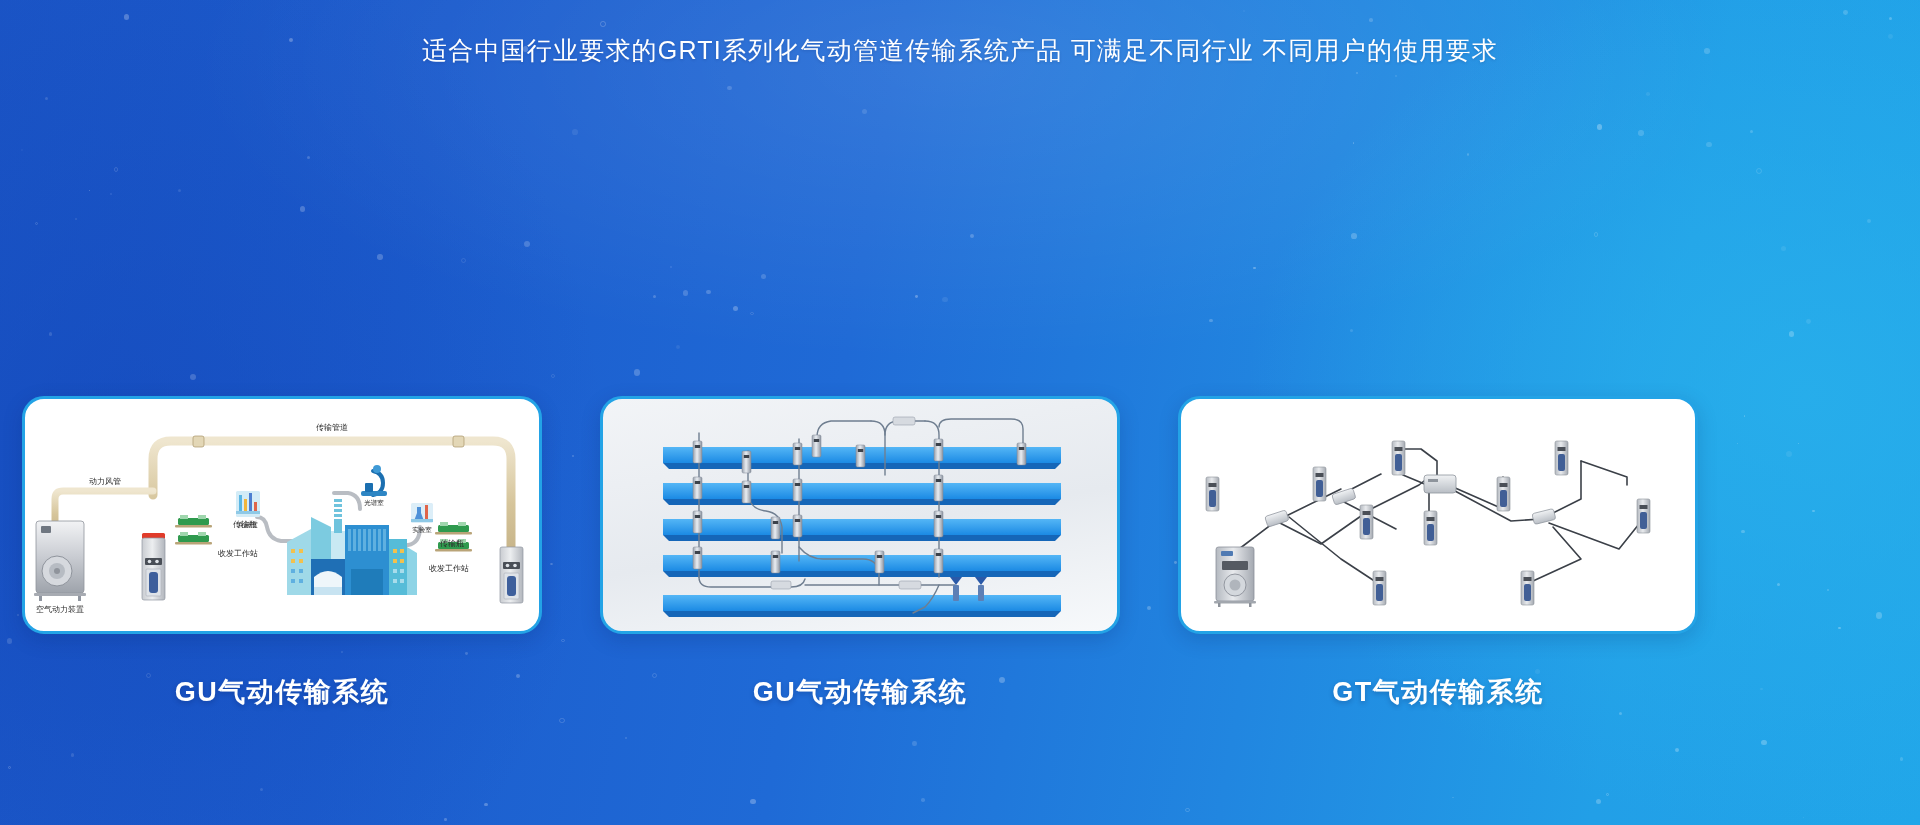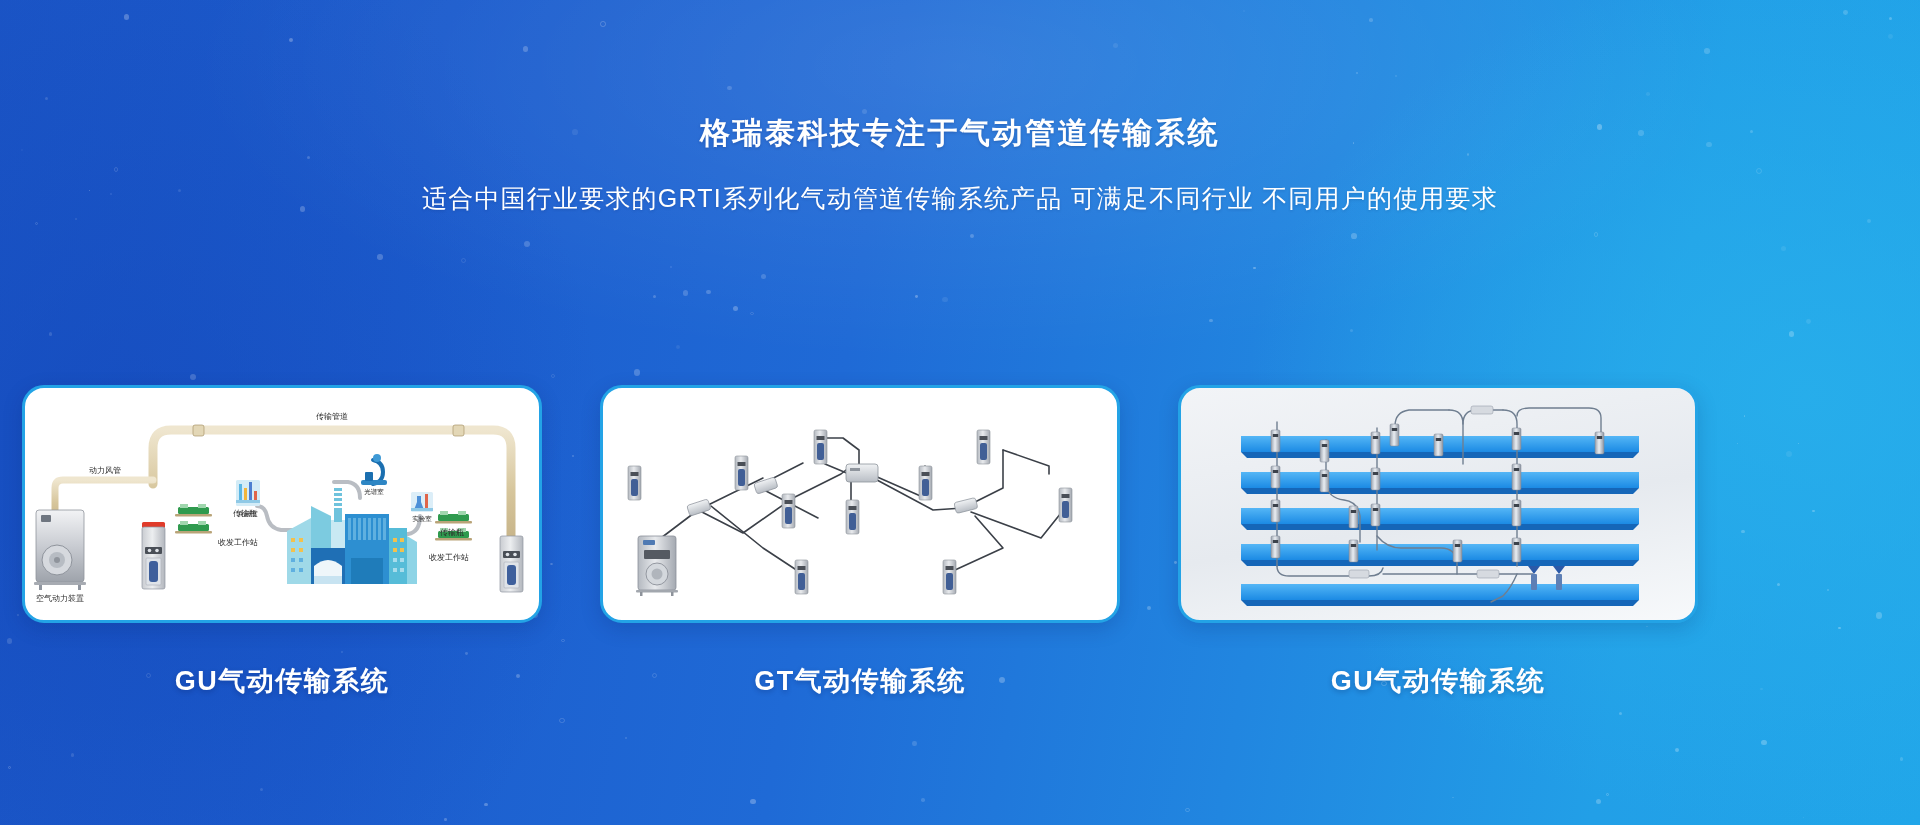--- a/index.html
+++ b/index.html
@@ -42,21 +42,21 @@
   }
   .subtitle {
     margin-top:38px;
     font-size:25px; color:#ffffff; font-weight:400;
     letter-spacing:1.2px; line-height:1;
     text-shadow:0 1px 3px rgba(0,20,70,0.18);
   }
 
   
   .cards {
-    position:absolute; top:385px; left:0; width:1720px;
+    position:absolute; top:396px; left:0; width:1720px;
     display:flex; justify-content:center; gap:58px;
   }
   .card-wrap { width:520px; }
   .card {
     width:520px; height:238px;
     background:#ffffff;
     border-radius:22px;
     border:3px solid #23a3e6;
     overflow:hidden;
     position:relative;
@@ -211,21 +211,20 @@
     <div class="dot ring" style="left: 750.4px; top: 311.5px; width: 3.6px; height: 3.6px; opacity: 0.37;"></div>
     <div class="dot" style="left: 1445.9px; top: 539px; width: 1.8px; height: 1.8px; opacity: 0.72;"></div>
     <div class="dot" style="left: 1749.8px; top: 129.6px; width: 3.1px; height: 3.1px; opacity: 0.46;"></div>
     <div class="dot" style="left: 650.1px; top: 425.2px; width: 3.5px; height: 3.5px; opacity: 0.28;"></div>
     <div class="dot ring" style="left: 551.3px; top: 374.1px; width: 3.8px; height: 3.8px; opacity: 0.35;"></div>
     <div class="dot" style="left: 732.8px; top: 305.9px; width: 5.6px; height: 5.6px; opacity: 0.64;"></div>
     <div class="dot" style="left: 1452.2px; top: 796.6px; width: 1.7px; height: 1.7px; opacity: 0.35;"></div>
   </div>
 
 <div class="head">
-  <div class="eyebrow">格瑞泰科技专注于气动管道传输系统</div>
   <div class="subtitle">适合中国行业要求的GRTI系列化气动管道传输系统产品 可满足不同行业 不同用户的使用要求</div>
 </div>
 
 <div class="cards">
 
   <div class="card-wrap">
     <div class="card">
       <div class="card-inner">
         <svg width="514" height="232" viewBox="0 0 514 232">
           <defs>
@@ -395,20 +394,183 @@
             <rect x="479" y="174" width="15" height="26" rx="1" fill="#dfe3e8" stroke="#a7adb5" stroke-width="0.6"></rect>
             <rect x="482" y="177" width="9" height="20" rx="3" fill="#3e5f9c"></rect>
           </g>
         </svg>
       </div>
     </div>
     <div class="caption">GU气动传输系统</div>
   </div>
 
   <div class="card-wrap">
+    <div class="card gu">
+      <div class="card-inner">
+        <svg width="514" height="232" viewBox="0 0 514 232">
+          <defs>
+            <linearGradient id="floor" x1="0" y1="0" x2="1" y2="0">
+              <stop offset="0%" stop-color="#1b8ae4"></stop>
+                <stop offset="35%" stop-color="#1f9bf0"></stop>
+              <stop offset="100%" stop-color="#1878cf"></stop>
+            </linearGradient>
+            <linearGradient id="floorTop" x1="0" y1="0" x2="0" y2="1">
+              <stop offset="0%" stop-color="#54b6f6"></stop>
+                <stop offset="100%" stop-color="#1b8ae4"></stop>
+            </linearGradient>
+            <linearGradient id="stn3" x1="0" y1="0" x2="1" y2="0">
+              <stop offset="0%" stop-color="#9aa2ad"></stop>
+                <stop offset="45%" stop-color="#e9edf2"></stop>
+              <stop offset="100%" stop-color="#8d95a1"></stop>
+            </linearGradient>
+          </defs>
+
+          <g>
+            <g>
+                <rect x="60" y="48" width="398" height="16" fill="url(#floorTop)"></rect>
+                <polygon points="60,64 458,64 452,70 66,70" fill="#1566b8"></polygon>
+              </g>
+            <g>
+                <rect x="60" y="84" width="398" height="16" fill="url(#floorTop)"></rect>
+                <polygon points="60,100 458,100 452,106 66,106" fill="#1566b8"></polygon>
+              </g>
+            <g>
+                <rect x="60" y="120" width="398" height="16" fill="url(#floorTop)"></rect>
+                <polygon points="60,136 458,136 452,142 66,142" fill="#1566b8"></polygon>
+              </g>
+            <g>
+                <rect x="60" y="156" width="398" height="16" fill="url(#floorTop)"></rect>
+                <polygon points="60,172 458,172 452,178 66,178" fill="#1566b8"></polygon>
+              </g>
+            <g>
+                <rect x="60" y="196" width="398" height="16" fill="url(#floorTop)"></rect>
+                <polygon points="60,212 458,212 452,218 66,218" fill="#1566b8"></polygon>
+              </g>
+          </g>
+
+          <g fill="none" stroke="#6f7e90" stroke-width="1.4" stroke-linecap="round" stroke-linejoin="round">
+            <path d="M96 34 L96 178"></path>
+            <path d="M145 52 L145 96"></path>
+            <path d="M145 96 q2 14 18 16 q14 2 16 16 L179 154"></path>
+            <path d="M196 40 L196 162"></path>
+            <path d="M214 38 q0 -14 14 -16 h40"></path>
+            <path d="M268 22 q14 0 14 14 L282 76"></path>
+            <path d="M282 36 q0 -14 14 -14 h26"></path>
+            <path d="M322 22 q14 0 14 14 L336 178"></path>
+            <path d="M336 28 q0 -8 12 -8 h60 q12 0 12 10 L420 62"></path>
+            <path d="M196 148 q10 12 24 12 h40 q14 0 16 14 L276 186"></path>
+            <path d="M96 178 q0 10 12 10 h80 q12 0 14 -8"></path>
+            <path d="M202 186 h106"></path>
+            <path d="M308 186 h44"></path>
+            <path d="M336 186 q-6 14 -14 22 L310 214"></path>
+          </g>
+
+          <g>
+            <rect x="290" y="18" width="22" height="8" rx="2" fill="#d6dae0" stroke="#98a0ab" stroke-width="0.6"></rect>
+            <rect x="296" y="182" width="22" height="8" rx="2" fill="#d6dae0" stroke="#98a0ab" stroke-width="0.6"></rect>
+            <rect x="168" y="182" width="20" height="8" rx="2" fill="#d6dae0" stroke="#98a0ab" stroke-width="0.6"></rect>
+          </g>
+
+          <g>
+            <g transform="translate(90,42)">
+                <rect x="0" y="0" width="9" height="22" rx="1.4" fill="url(#stn3)" stroke="#7e8794" stroke-width="0.5"></rect>
+                <rect x="1.8" y="4" width="5.4" height="3" fill="#3c424b"></rect>
+              </g>
+            <g transform="translate(139,52)">
+                <rect x="0" y="0" width="9" height="22" rx="1.4" fill="url(#stn3)" stroke="#7e8794" stroke-width="0.5"></rect>
+                <rect x="1.8" y="4" width="5.4" height="3" fill="#3c424b"></rect>
+              </g>
+            <g transform="translate(190,44)">
+                <rect x="0" y="0" width="9" height="22" rx="1.4" fill="url(#stn3)" stroke="#7e8794" stroke-width="0.5"></rect>
+                <rect x="1.8" y="4" width="5.4" height="3" fill="#3c424b"></rect>
+              </g>
+            <g transform="translate(209,36)">
+                <rect x="0" y="0" width="9" height="22" rx="1.4" fill="url(#stn3)" stroke="#7e8794" stroke-width="0.5"></rect>
+                <rect x="1.8" y="4" width="5.4" height="3" fill="#3c424b"></rect>
+              </g>
+            <g transform="translate(253,46)">
+                <rect x="0" y="0" width="9" height="22" rx="1.4" fill="url(#stn3)" stroke="#7e8794" stroke-width="0.5"></rect>
+                <rect x="1.8" y="4" width="5.4" height="3" fill="#3c424b"></rect>
+              </g>
+            <g transform="translate(331,40)">
+                <rect x="0" y="0" width="9" height="22" rx="1.4" fill="url(#stn3)" stroke="#7e8794" stroke-width="0.5"></rect>
+                <rect x="1.8" y="4" width="5.4" height="3" fill="#3c424b"></rect>
+              </g>
+            <g transform="translate(414,44)">
+                <rect x="0" y="0" width="9" height="22" rx="1.4" fill="url(#stn3)" stroke="#7e8794" stroke-width="0.5"></rect>
+                <rect x="1.8" y="4" width="5.4" height="3" fill="#3c424b"></rect>
+              </g>
+
+            <g transform="translate(90,78)">
+                <rect x="0" y="0" width="9" height="22" rx="1.4" fill="url(#stn3)" stroke="#7e8794" stroke-width="0.5"></rect>
+                <rect x="1.8" y="4" width="5.4" height="3" fill="#3c424b"></rect>
+              </g>
+            <g transform="translate(139,82)">
+                <rect x="0" y="0" width="9" height="22" rx="1.4" fill="url(#stn3)" stroke="#7e8794" stroke-width="0.5"></rect>
+                <rect x="1.8" y="4" width="5.4" height="3" fill="#3c424b"></rect>
+              </g>
+            <g transform="translate(190,80)">
+                <rect x="0" y="0" width="9" height="22" rx="1.4" fill="url(#stn3)" stroke="#7e8794" stroke-width="0.5"></rect>
+                <rect x="1.8" y="4" width="5.4" height="3" fill="#3c424b"></rect>
+              </g>
+            <g transform="translate(331,76)">
+                <rect x="0" y="0" width="9" height="26" rx="1.4" fill="url(#stn3)" stroke="#7e8794" stroke-width="0.5"></rect>
+                <rect x="1.8" y="4" width="5.4" height="3" fill="#3c424b"></rect>
+              </g>
+
+            <g transform="translate(90,112)">
+                <rect x="0" y="0" width="9" height="22" rx="1.4" fill="url(#stn3)" stroke="#7e8794" stroke-width="0.5"></rect>
+                <rect x="1.8" y="4" width="5.4" height="3" fill="#3c424b"></rect>
+              </g>
+            <g transform="translate(168,118)">
+                <rect x="0" y="0" width="9" height="22" rx="1.4" fill="url(#stn3)" stroke="#7e8794" stroke-width="0.5"></rect>
+                <rect x="1.8" y="4" width="5.4" height="3" fill="#3c424b"></rect>
+              </g>
+            <g transform="translate(190,116)">
+                <rect x="0" y="0" width="9" height="22" rx="1.4" fill="url(#stn3)" stroke="#7e8794" stroke-width="0.5"></rect>
+                <rect x="1.8" y="4" width="5.4" height="3" fill="#3c424b"></rect>
+              </g>
+            <g transform="translate(331,112)">
+                <rect x="0" y="0" width="9" height="26" rx="1.4" fill="url(#stn3)" stroke="#7e8794" stroke-width="0.5"></rect>
+                <rect x="1.8" y="4" width="5.4" height="3" fill="#3c424b"></rect>
+              </g>
+
+            <g transform="translate(90,148)">
+                <rect x="0" y="0" width="9" height="22" rx="1.4" fill="url(#stn3)" stroke="#7e8794" stroke-width="0.5"></rect>
+                <rect x="1.8" y="4" width="5.4" height="3" fill="#3c424b"></rect>
+              </g>
+            <g transform="translate(168,152)">
+                <rect x="0" y="0" width="9" height="22" rx="1.4" fill="url(#stn3)" stroke="#7e8794" stroke-width="0.5"></rect>
+                <rect x="1.8" y="4" width="5.4" height="3" fill="#3c424b"></rect>
+              </g>
+            <g transform="translate(272,152)">
+                <rect x="0" y="0" width="9" height="22" rx="1.4" fill="url(#stn3)" stroke="#7e8794" stroke-width="0.5"></rect>
+                <rect x="1.8" y="4" width="5.4" height="3" fill="#3c424b"></rect>
+              </g>
+            <g transform="translate(331,150)">
+                <rect x="0" y="0" width="9" height="24" rx="1.4" fill="url(#stn3)" stroke="#7e8794" stroke-width="0.5"></rect>
+                <rect x="1.8" y="4" width="5.4" height="3" fill="#3c424b"></rect>
+              </g>
+
+            <g transform="translate(347,178)">
+                <polygon points="0,0 12,0 6,8" fill="#2a59a8"></polygon>
+                <rect x="3" y="8" width="6" height="16" rx="1" fill="#5d7fb5"></rect>
+              </g>
+            <g transform="translate(372,178)">
+                <polygon points="0,0 12,0 6,8" fill="#2a59a8"></polygon>
+                <rect x="3" y="8" width="6" height="16" rx="1" fill="#5d7fb5"></rect>
+              </g>
+          </g>
+        </svg>
+      </div>
+    </div>
+    <div class="caption">GU气动传输系统</div>
+  </div>
+
+  <div class="card-wrap">
     <div class="card">
       <div class="card-inner">
         <svg width="514" height="232" viewBox="0 0 514 232">
           <defs>
             <linearGradient id="stn2" x1="0" y1="0" x2="1" y2="0">
               <stop offset="0%" stop-color="#b4b9c0"></stop>
                 <stop offset="45%" stop-color="#e8eaed"></stop>
               <stop offset="100%" stop-color="#a4a9b1"></stop>
             </linearGradient>
             <linearGradient id="hub" x1="0" y1="0" x2="0" y2="1">
@@ -509,176 +671,13 @@
                 <rect x="2.5" y="6" width="8" height="4" fill="#4a4f57"></rect>
                 <rect x="3" y="13" width="7" height="17" rx="2" fill="#415f96"></rect>
               </g>
           </g>
         </svg>
       </div>
     </div>
     <div class="caption">GT气动传输系统</div>
   </div>
 
-  <div class="card-wrap">
-    <div class="card gu">
-      <div class="card-inner">
-        <svg width="514" height="232" viewBox="0 0 514 232">
-          <defs>
-            <linearGradient id="floor" x1="0" y1="0" x2="1" y2="0">
-              <stop offset="0%" stop-color="#1b8ae4"></stop>
-                <stop offset="35%" stop-color="#1f9bf0"></stop>
-              <stop offset="100%" stop-color="#1878cf"></stop>
-            </linearGradient>
-            <linearGradient id="floorTop" x1="0" y1="0" x2="0" y2="1">
-              <stop offset="0%" stop-color="#54b6f6"></stop>
-                <stop offset="100%" stop-color="#1b8ae4"></stop>
-            </linearGradient>
-            <linearGradient id="stn3" x1="0" y1="0" x2="1" y2="0">
-              <stop offset="0%" stop-color="#9aa2ad"></stop>
-                <stop offset="45%" stop-color="#e9edf2"></stop>
-              <stop offset="100%" stop-color="#8d95a1"></stop>
-            </linearGradient>
-          </defs>
-
-          <g>
-            <g>
-                <rect x="60" y="48" width="398" height="16" fill="url(#floorTop)"></rect>
-                <polygon points="60,64 458,64 452,70 66,70" fill="#1566b8"></polygon>
-              </g>
-            <g>
-                <rect x="60" y="84" width="398" height="16" fill="url(#floorTop)"></rect>
-                <polygon points="60,100 458,100 452,106 66,106" fill="#1566b8"></polygon>
-              </g>
-            <g>
-                <rect x="60" y="120" width="398" height="16" fill="url(#floorTop)"></rect>
-                <polygon points="60,136 458,136 452,142 66,142" fill="#1566b8"></polygon>
-              </g>
-            <g>
-                <rect x="60" y="156" width="398" height="16" fill="url(#floorTop)"></rect>
-                <polygon points="60,172 458,172 452,178 66,178" fill="#1566b8"></polygon>
-              </g>
-            <g>
-                <rect x="60" y="196" width="398" height="16" fill="url(#floorTop)"></rect>
-                <polygon points="60,212 458,212 452,218 66,218" fill="#1566b8"></polygon>
-              </g>
-          </g>
-
-          <g fill="none" stroke="#6f7e90" stroke-width="1.4" stroke-linecap="round" stroke-linejoin="round">
-            <path d="M96 34 L96 178"></path>
-            <path d="M145 52 L145 96"></path>
-            <path d="M145 96 q2 14 18 16 q14 2 16 16 L179 154"></path>
-            <path d="M196 40 L196 162"></path>
-            <path d="M214 38 q0 -14 14 -16 h40"></path>
-            <path d="M268 22 q14 0 14 14 L282 76"></path>
-            <path d="M282 36 q0 -14 14 -14 h26"></path>
-            <path d="M322 22 q14 0 14 14 L336 178"></path>
-            <path d="M336 28 q0 -8 12 -8 h60 q12 0 12 10 L420 62"></path>
-            <path d="M196 148 q10 12 24 12 h40 q14 0 16 14 L276 186"></path>
-            <path d="M96 178 q0 10 12 10 h80 q12 0 14 -8"></path>
-            <path d="M202 186 h106"></path>
-            <path d="M308 186 h44"></path>
-            <path d="M336 186 q-6 14 -14 22 L310 214"></path>
-          </g>
-
-          <g>
-            <rect x="290" y="18" width="22" height="8" rx="2" fill="#d6dae0" stroke="#98a0ab" stroke-width="0.6"></rect>
-            <rect x="296" y="182" width="22" height="8" rx="2" fill="#d6dae0" stroke="#98a0ab" stroke-width="0.6"></rect>
-            <rect x="168" y="182" width="20" height="8" rx="2" fill="#d6dae0" stroke="#98a0ab" stroke-width="0.6"></rect>
-          </g>
-
-          <g>
-            <g transform="translate(90,42)">
-                <rect x="0" y="0" width="9" height="22" rx="1.4" fill="url(#stn3)" stroke="#7e8794" stroke-width="0.5"></rect>
-                <rect x="1.8" y="4" width="5.4" height="3" fill="#3c424b"></rect>
-              </g>
-            <g transform="translate(139,52)">
-                <rect x="0" y="0" width="9" height="22" rx="1.4" fill="url(#stn3)" stroke="#7e8794" stroke-width="0.5"></rect>
-                <rect x="1.8" y="4" width="5.4" height="3" fill="#3c424b"></rect>
-              </g>
-            <g transform="translate(190,44)">
-                <rect x="0" y="0" width="9" height="22" rx="1.4" fill="url(#stn3)" stroke="#7e8794" stroke-width="0.5"></rect>
-                <rect x="1.8" y="4" width="5.4" height="3" fill="#3c424b"></rect>
-              </g>
-            <g transform="translate(209,36)">
-                <rect x="0" y="0" width="9" height="22" rx="1.4" fill="url(#stn3)" stroke="#7e8794" stroke-width="0.5"></rect>
-                <rect x="1.8" y="4" width="5.4" height="3" fill="#3c424b"></rect>
-              </g>
-            <g transform="translate(253,46)">
-                <rect x="0" y="0" width="9" height="22" rx="1.4" fill="url(#stn3)" stroke="#7e8794" stroke-width="0.5"></rect>
-                <rect x="1.8" y="4" width="5.4" height="3" fill="#3c424b"></rect>
-              </g>
-            <g transform="translate(331,40)">
-                <rect x="0" y="0" width="9" height="22" rx="1.4" fill="url(#stn3)" stroke="#7e8794" stroke-width="0.5"></rect>
-                <rect x="1.8" y="4" width="5.4" height="3" fill="#3c424b"></rect>
-              </g>
-            <g transform="translate(414,44)">
-                <rect x="0" y="0" width="9" height="22" rx="1.4" fill="url(#stn3)" stroke="#7e8794" stroke-width="0.5"></rect>
-                <rect x="1.8" y="4" width="5.4" height="3" fill="#3c424b"></rect>
-              </g>
-
-            <g transform="translate(90,78)">
-                <rect x="0" y="0" width="9" height="22" rx="1.4" fill="url(#stn3)" stroke="#7e8794" stroke-width="0.5"></rect>
-                <rect x="1.8" y="4" width="5.4" height="3" fill="#3c424b"></rect>
-              </g>
-            <g transform="translate(139,82)">
-                <rect x="0" y="0" width="9" height="22" rx="1.4" fill="url(#stn3)" stroke="#7e8794" stroke-width="0.5"></rect>
-                <rect x="1.8" y="4" width="5.4" height="3" fill="#3c424b"></rect>
-              </g>
-            <g transform="translate(190,80)">
-                <rect x="0" y="0" width="9" height="22" rx="1.4" fill="url(#stn3)" stroke="#7e8794" stroke-width="0.5"></rect>
-                <rect x="1.8" y="4" width="5.4" height="3" fill="#3c424b"></rect>
-              </g>
-            <g transform="translate(331,76)">
-                <rect x="0" y="0" width="9" height="26" rx="1.4" fill="url(#stn3)" stroke="#7e8794" stroke-width="0.5"></rect>
-                <rect x="1.8" y="4" width="5.4" height="3" fill="#3c424b"></rect>
-              </g>
-
-            <g transform="translate(90,112)">
-                <rect x="0" y="0" width="9" height="22" rx="1.4" fill="url(#stn3)" stroke="#7e8794" stroke-width="0.5"></rect>
-                <rect x="1.8" y="4" width="5.4" height="3" fill="#3c424b"></rect>
-              </g>
-            <g transform="translate(168,118)">
-                <rect x="0" y="0" width="9" height="22" rx="1.4" fill="url(#stn3)" stroke="#7e8794" stroke-width="0.5"></rect>
-                <rect x="1.8" y="4" width="5.4" height="3" fill="#3c424b"></rect>
-              </g>
-            <g transform="translate(190,116)">
-                <rect x="0" y="0" width="9" height="22" rx="1.4" fill="url(#stn3)" stroke="#7e8794" stroke-width="0.5"></rect>
-                <rect x="1.8" y="4" width="5.4" height="3" fill="#3c424b"></rect>
-              </g>
-            <g transform="translate(331,112)">
-                <rect x="0" y="0" width="9" height="26" rx="1.4" fill="url(#stn3)" stroke="#7e8794" stroke-width="0.5"></rect>
-                <rect x="1.8" y="4" width="5.4" height="3" fill="#3c424b"></rect>
-              </g>
-
-            <g transform="translate(90,148)">
-                <rect x="0" y="0" width="9" height="22" rx="1.4" fill="url(#stn3)" stroke="#7e8794" stroke-width="0.5"></rect>
-                <rect x="1.8" y="4" width="5.4" height="3" fill="#3c424b"></rect>
-              </g>
-            <g transform="translate(168,152)">
-                <rect x="0" y="0" width="9" height="22" rx="1.4" fill="url(#stn3)" stroke="#7e8794" stroke-width="0.5"></rect>
-                <rect x="1.8" y="4" width="5.4" height="3" fill="#3c424b"></rect>
-              </g>
-            <g transform="translate(272,152)">
-                <rect x="0" y="0" width="9" height="22" rx="1.4" fill="url(#stn3)" stroke="#7e8794" stroke-width="0.5"></rect>
-                <rect x="1.8" y="4" width="5.4" height="3" fill="#3c424b"></rect>
-              </g>
-            <g transform="translate(331,150)">
-                <rect x="0" y="0" width="9" height="24" rx="1.4" fill="url(#stn3)" stroke="#7e8794" stroke-width="0.5"></rect>
-                <rect x="1.8" y="4" width="5.4" height="3" fill="#3c424b"></rect>
-              </g>
-
-            <g transform="translate(347,178)">
-                <polygon points="0,0 12,0 6,8" fill="#2a59a8"></polygon>
-                <rect x="3" y="8" width="6" height="16" rx="1" fill="#5d7fb5"></rect>
-              </g>
-            <g transform="translate(372,178)">
-                <polygon points="0,0 12,0 6,8" fill="#2a59a8"></polygon>
-                <rect x="3" y="8" width="6" height="16" rx="1" fill="#5d7fb5"></rect>
-              </g>
-          </g>
-        </svg>
-      </div>
-    </div>
-    <div class="caption">GU气动传输系统</div>
-  </div>
-
 </div>
 
 </body></html>

